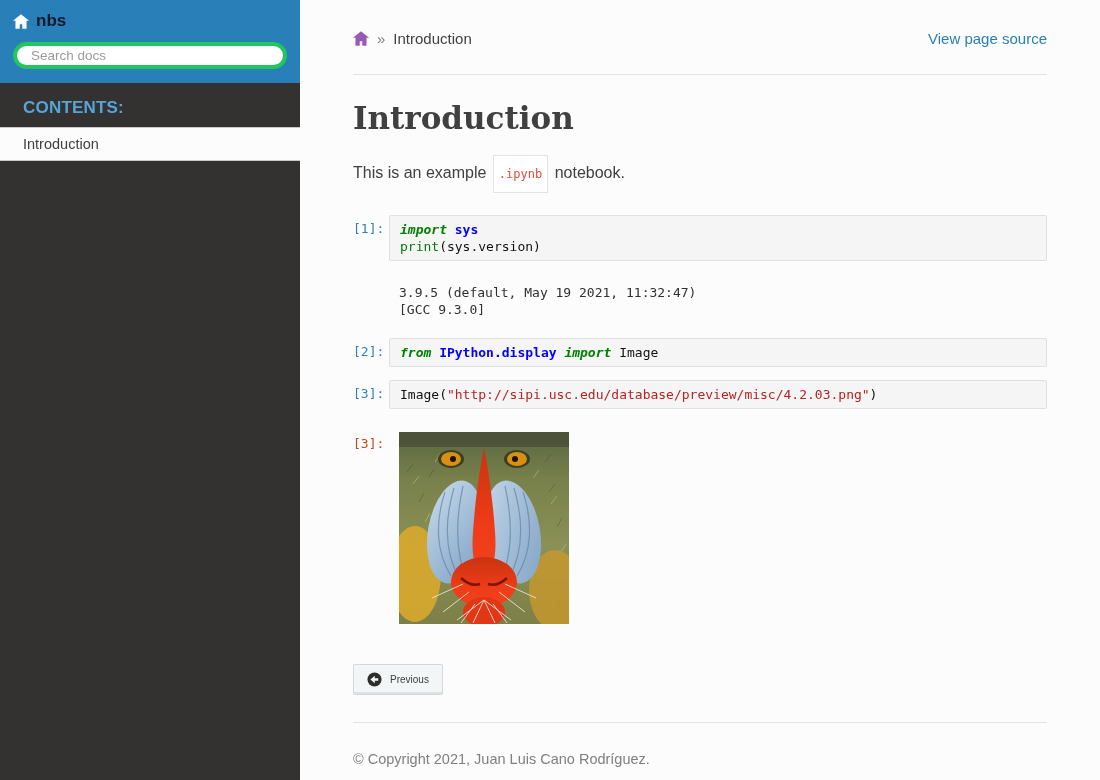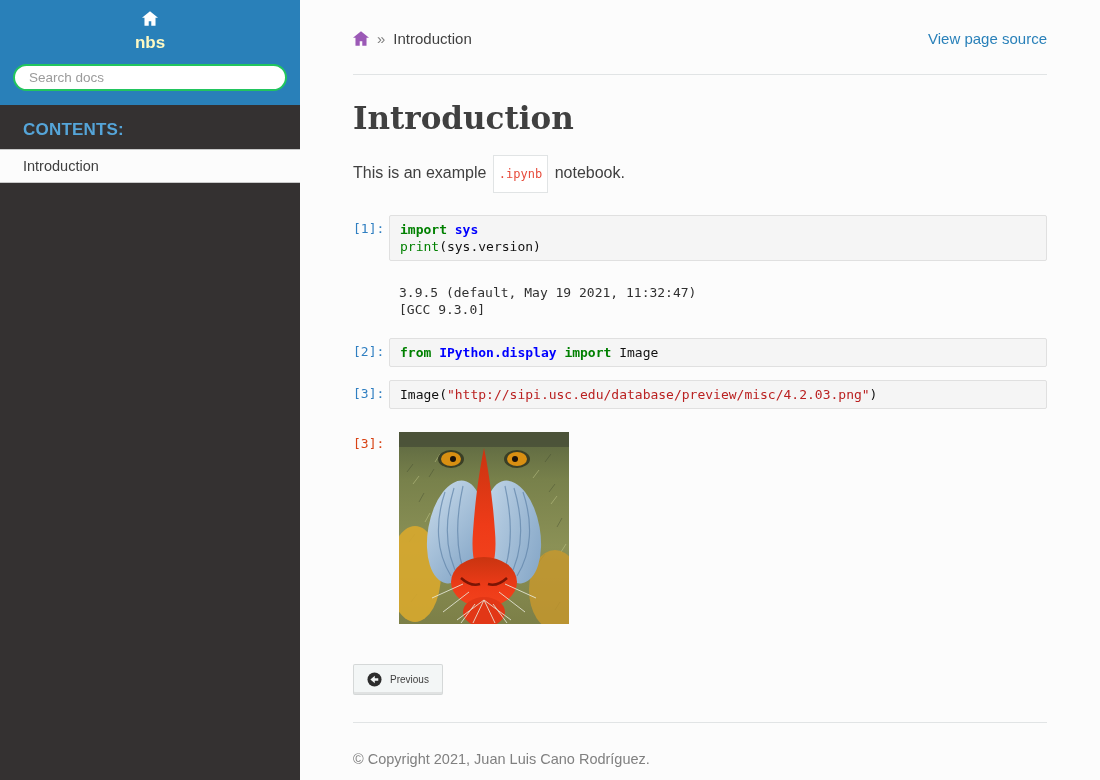--- a/index.html
+++ b/index.html
@@ -11,26 +11,26 @@
     position: relative;
   }
 
   
   .sidebar {
     position: absolute; left: 0; top: 0; width: 300px; height: 780px;
     background: #343131;
   }
   .sidebar-header { background: #2980b9; padding: 11px 13px 14px; }
   .project-link {
-    display: flex; justify-content: center; align-items: center; gap: 7px;
-    color: #fef9c3; font-weight: bold; font-size: 17px; text-decoration: none;
-    margin-bottom: 11px; cursor: pointer; flex-direction: column;
+    display: flex; align-items: center; gap: 7px;
+    color: #0f172a; font-weight: bold; font-size: 17px; text-decoration: none;
+    margin-bottom: 11px; cursor: pointer;
   }
   .search-input {
-    width: 100%; height: 27px; border: 2px solid #22c55e; border-radius: 14px;
+    width: 100%; height: 27px; border: 4px solid #22c55e; border-radius: 14px;
     padding: 0 14px; font-family: "Liberation Sans", sans-serif; font-size: 13.5px;
     color: #404040; background: #ffffff; outline: none;
   }
   .search-input::placeholder { color: #9b9b9b; }
   .sidebar-caption {
     color: #55a5d9; font-weight: bold; font-size: 17px;
     padding: 15px 23px 9px; letter-spacing: 0.2px;
   }
   .nav-item-current {
     display: block; background: #fcfcfc; color: #404040;
@@ -77,21 +77,21 @@
   .prompt-in { color: #307fc1; }
   .prompt-out { color: #d84315; }
   .input-area {
     flex: 1; background: #f5f5f5; border: 1px solid #e0e0e0;
     border-radius: 2px; padding: 5px 10px;
   }
   .code-line, .out-line {
     font-family: "DejaVu Sans Mono", monospace; font-size: 13px;
     line-height: 17px; white-space: pre; color: #111111;
   }
-  .tok-keyword  { color: #008000; font-weight: bold; }
+  .tok-keyword  { color: #008000; font-weight: bold; font-style: italic; }
   .tok-namespace{ color: #0000ff; font-weight: bold; }
   .tok-builtin  { color: #008000; }
   .tok-string   { color: #ba2121; }
   .output-area { flex: 1; padding: 2px 10px 0; }
   .out-line { color: #303030; }
   .cell-gap-sm { margin-top: 21px; }
   .cell-gap    { margin-top: 20px; }
   .cell-gap-md { margin-top: 13px; }
 
   .mandrill-frame { display: inline-block; line-height: 0; }

